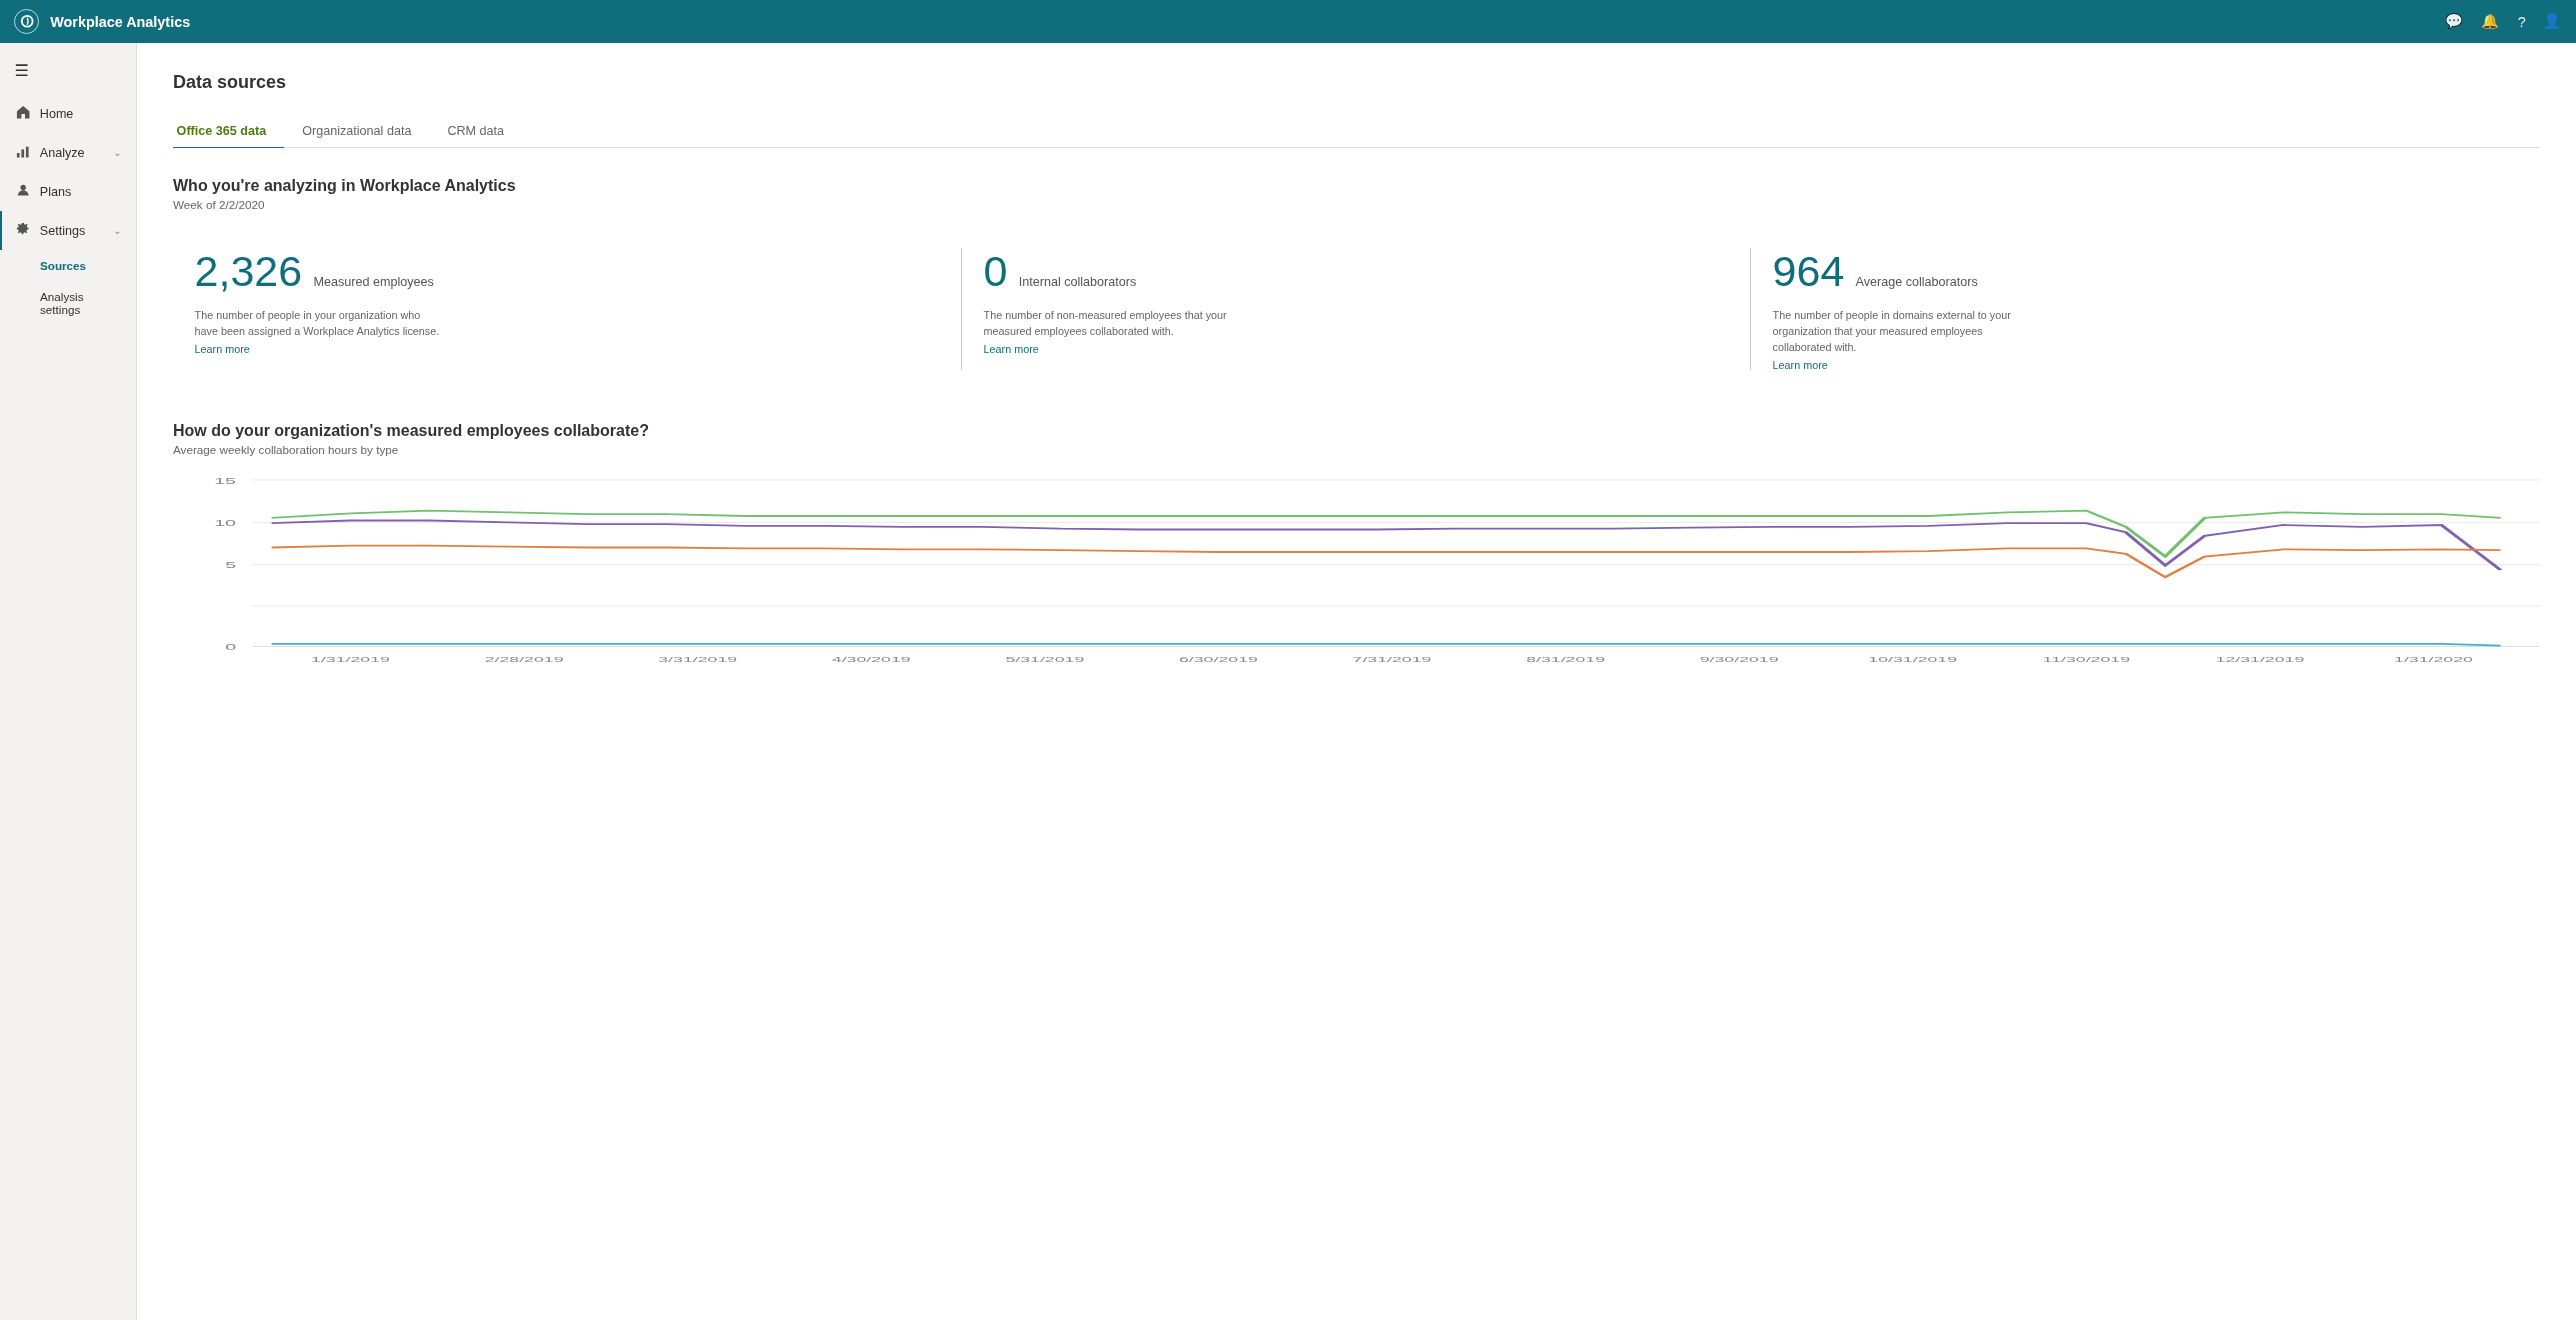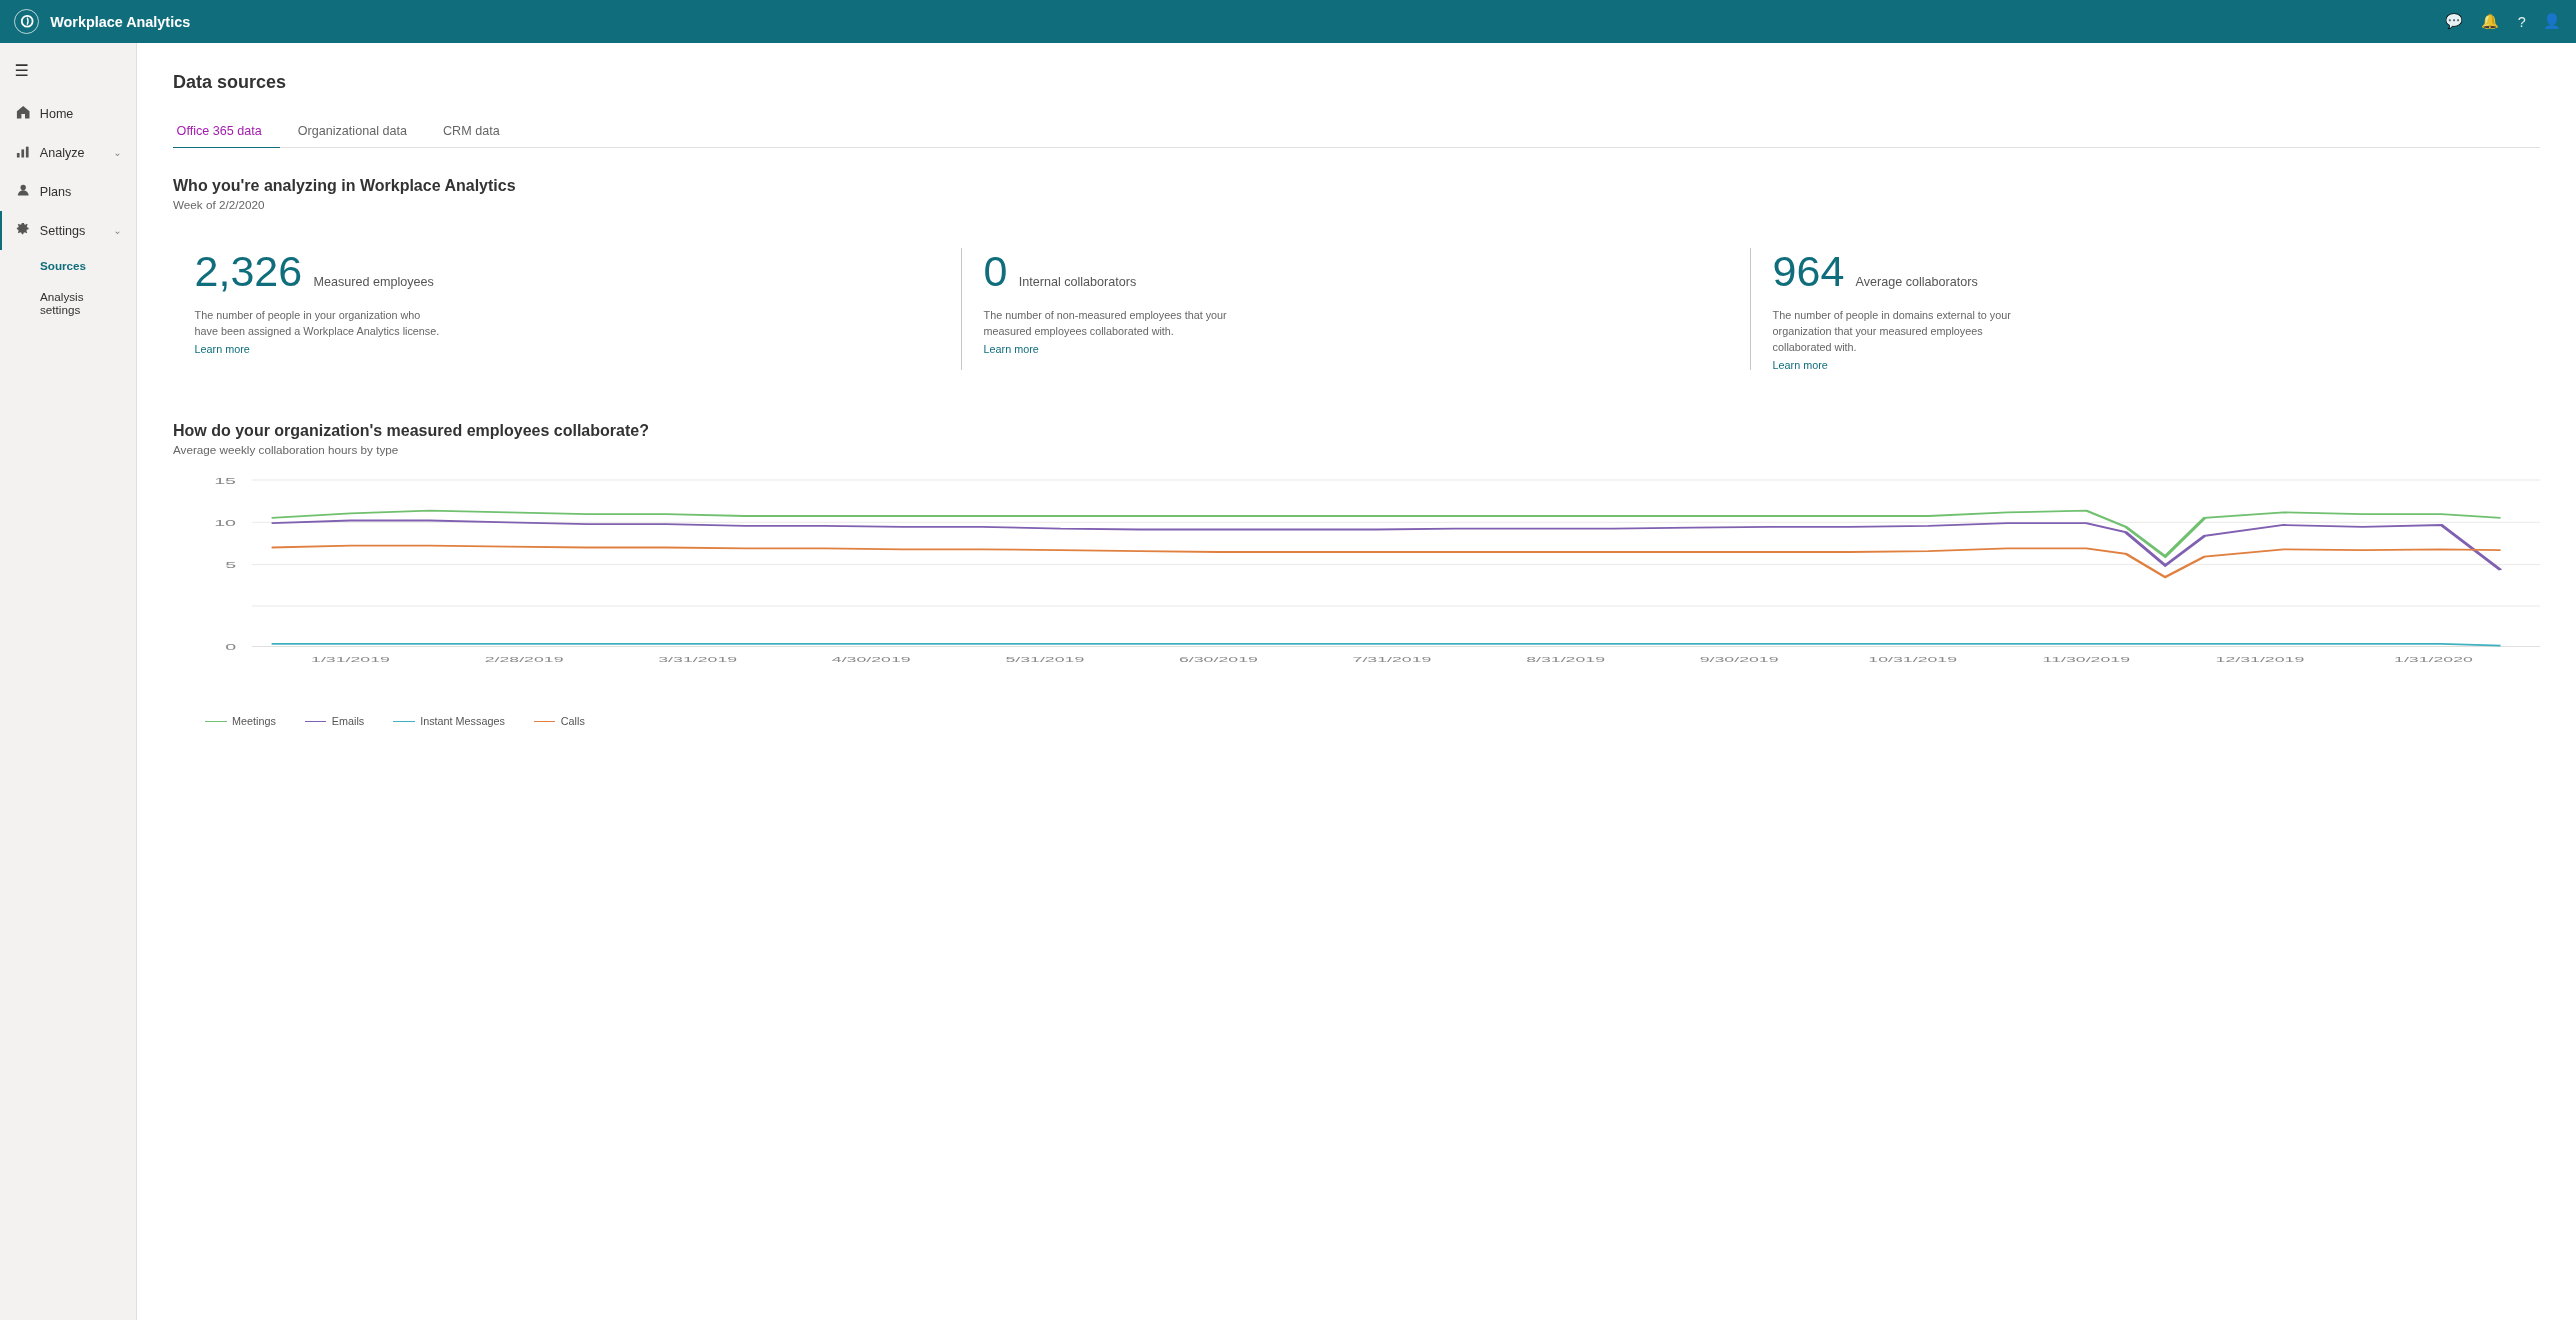--- a/index.html
+++ b/index.html
@@ -88,21 +88,21 @@
     .tabs { display: flex; border-bottom: 0.9px solid #e1dfdd; margin-bottom: 29px; gap: 0; }
     .tab {
       padding: 9px 18px 9px 3.6px;
       margin-right: 14.4px;
       cursor: pointer;
       font-size: 12.6px;
       color: #666;
       border-bottom: 1.8px solid transparent;
       margin-bottom: -0.9px;
     }
-    .tab.active { color: #a21caf; border-bottom: 1.8px solid #106e7c; font-weight: 400; }
+    .tab.active { color: #4d7c0f; border-bottom: 1.8px solid #106e7c; font-weight: 700; }
 
     
     .section-title { font-size: 16px; font-weight: 700; color: #333; margin-bottom: 3.6px; }
     .section-subtitle { font-size: 11.7px; color: #666; margin-bottom: 21.6px; }
 
     
     .stats-row { display: flex; margin-bottom: 36px; }
     .stat-block { flex: 1; padding: 14.4px 21.6px; position: relative; }
     .stat-block:not(:last-child)::after {
       content: '';
@@ -293,36 +293,18 @@
           <polyline fill="none" stroke="#e08040" stroke-width="2" points="
               50,85 90,83 130,83 170,84 210,85 250,85 290,86 330,86 370,87 410,87 450,88 490,89 530,90 570,90 610,90 650,90 690,90 730,90 770,90 810,90 850,90 890,89 930,86 970,86 990,92 1010,118 1030,95 1070,87 1110,88 1150,87 1180,88
             "></polyline>
 
           <polyline fill="none" stroke="#40b0c0" stroke-width="2" points="
               50,192 90,192 130,192 170,192 210,192 250,192 290,192 330,192 370,192 410,192 450,192 490,192 530,192 570,192 610,192 650,192 690,192 730,192 770,192 810,192 850,192 890,192 930,192 970,192 990,192 1010,192 1030,192 1070,192 1110,192 1150,192 1180,194
             "></polyline>
         </svg>
       </div>
 
-      <div class="chart-legend">
-        <div class="legend-item">
-          <div class="legend-line" style="background:#70c070;"></div>
-          <span>Meetings</span>
-        </div>
-        <div class="legend-item">
-          <div class="legend-line" style="background:#8060b0;"></div>
-          <span>Emails</span>
-        </div>
-        <div class="legend-item">
-          <div class="legend-line" style="background:#40b0c0;"></div>
-          <span>Instant Messages</span>
-        </div>
-        <div class="legend-item">
-          <div class="legend-line" style="background:#e08040;"></div>
-          <span>Calls</span>
-        </div>
-      </div>
 
     </div>
 
   </main>
 </div>
 
 
 </body></html>

